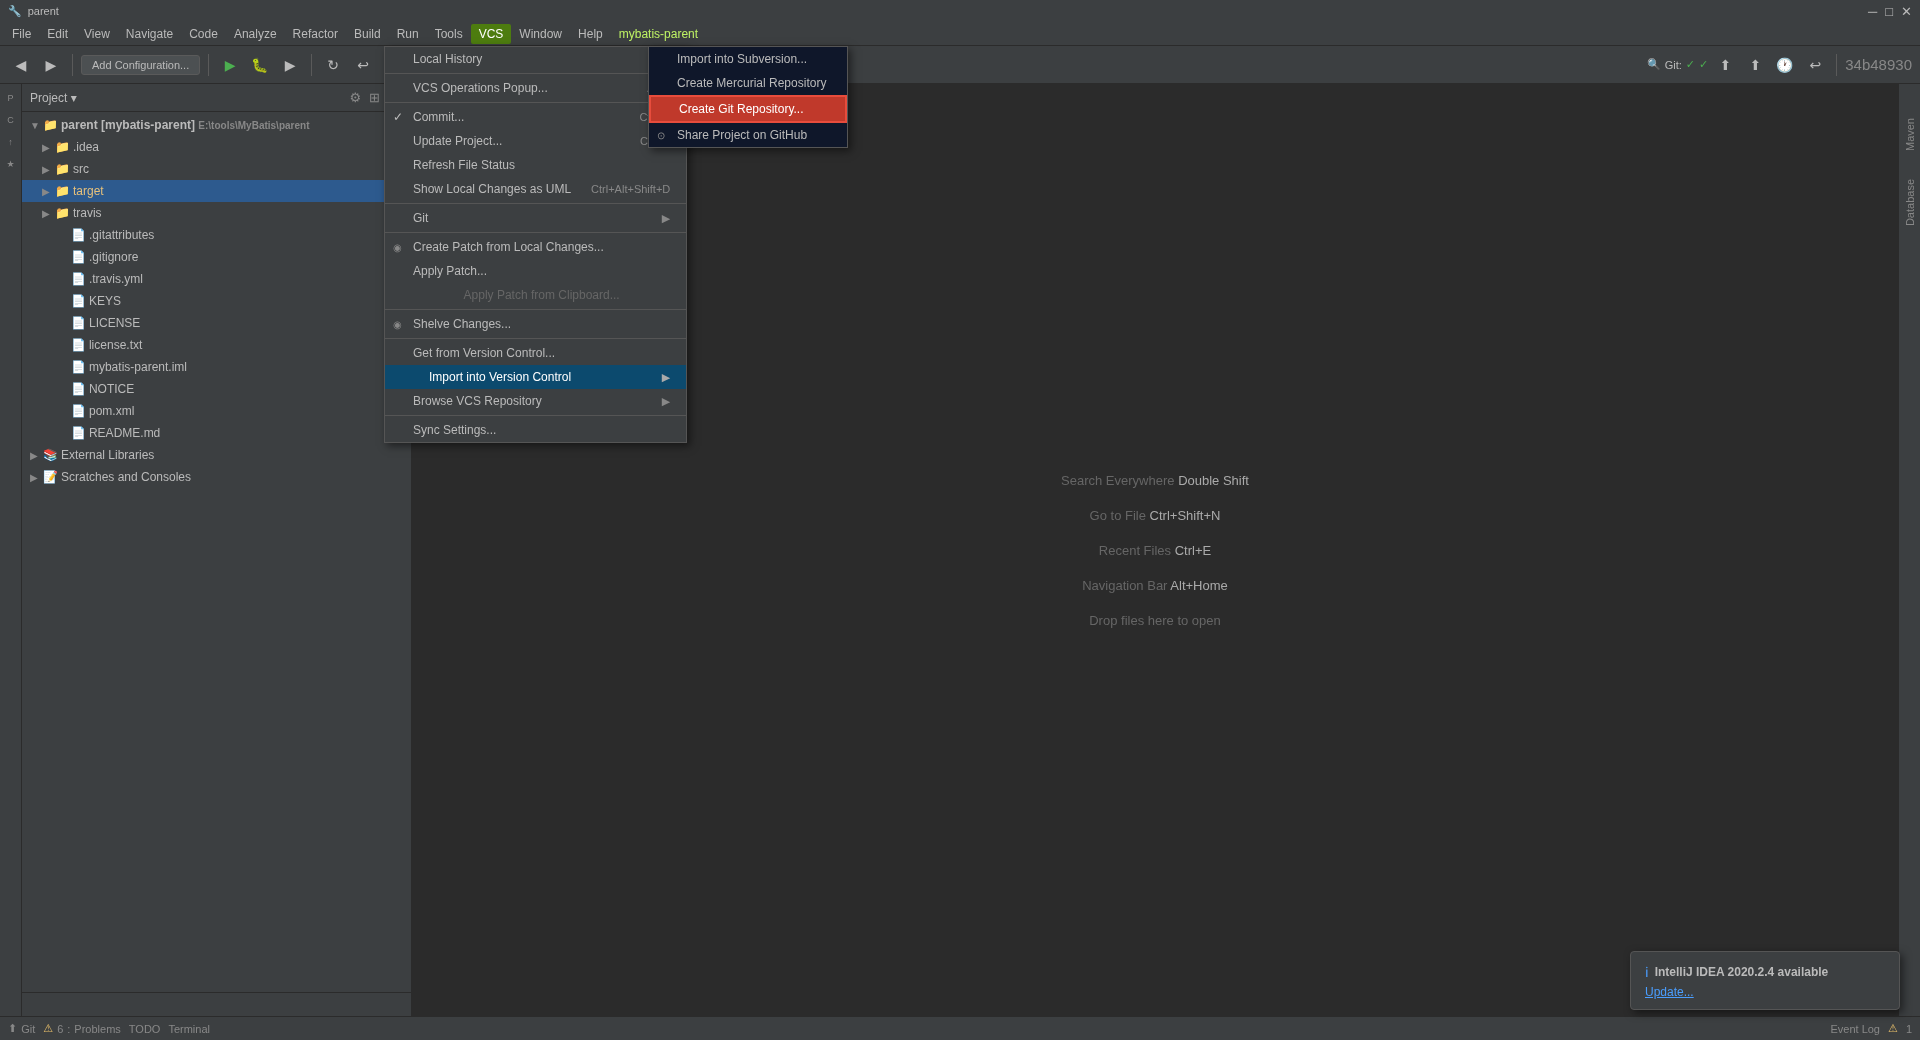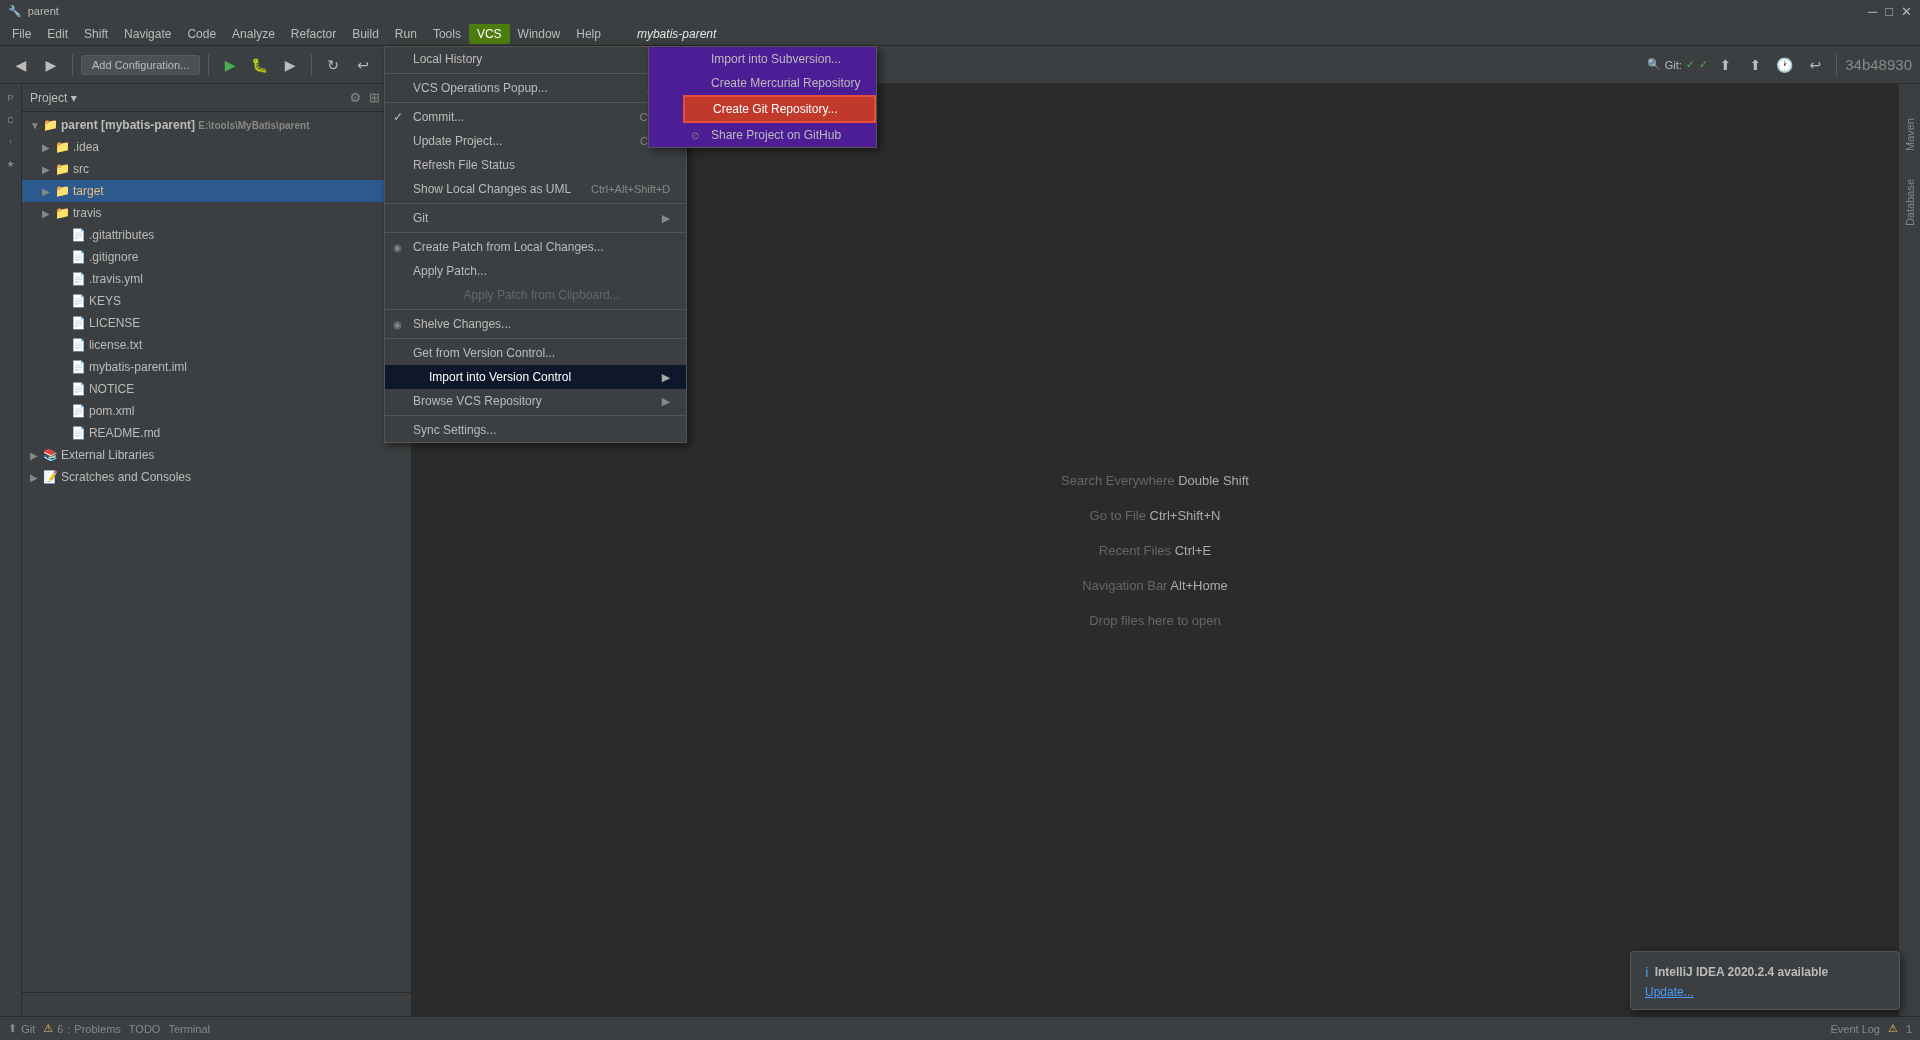--- a/index.html
+++ b/index.html
@@ -321,32 +321,32 @@
   <div class="title-controls">
     <span>─</span>
     <span>□</span>
     <span>✕</span>
   </div>
 </div>
 
 <div id="menu-bar">
   <div class="menu-item">File</div>
   <div class="menu-item">Edit</div>
-  <div class="menu-item">Shift</div>
+  <div class="menu-item">View</div>
   <div class="menu-item">Navigate</div>
   <div class="menu-item">Code</div>
   <div class="menu-item">Analyze</div>
   <div class="menu-item">Refactor</div>
   <div class="menu-item">Build</div>
   <div class="menu-item">Run</div>
   <div class="menu-item">Tools</div>
   <div class="menu-item vcs-active">VCS</div>
   <div class="menu-item">Window</div>
   <div class="menu-item">Help</div>
-  <div class="menu-item" style="margin-left:20px; color:#e5e5e5;font-style:italic;">mybatis-parent</div>
+  <div class="menu-item" style="color:#bef264;">mybatis-parent</div>
 </div>
 
 <div id="toolbar">
   <div class="toolbar-btn" title="Back">◀</div>
   <div class="toolbar-btn" title="Forward">▶</div>
   <div class="toolbar-separator"></div>
   <button id="add-config">Add Configuration...</button>
   <div class="toolbar-separator"></div>
   <div class="toolbar-btn" style="color:#4caf50;">▶</div>
   <div class="toolbar-btn" style="color:#6897bb;">🐛</div>
@@ -600,41 +600,41 @@
         <span style="position:absolute; left:8px; color:#888; font-size:10px;">◉</span>
         <span>Shelve Changes...</span>
       </div>
 
       <div class="dropdown-separator"></div>
 
       <div class="dropdown-item">
         <span>Get from Version Control...</span>
       </div>
 
-      <div class="dropdown-item highlighted has-submenu" style="background:#0f172a; color:white;padding-left:44px;">
+      <div class="dropdown-item highlighted has-submenu" style="background:#0c4a6e; color:white;padding-left:44px;">
         <span>Import into Version Control</span>
         <span class="arrow-right" style="color:#aaa;">▶</span>
       </div>
 
       <div class="dropdown-item has-submenu">
         <span>Browse VCS Repository</span>
         <span class="arrow-right">▶</span>
       </div>
 
       <div class="dropdown-separator"></div>
 
       <div class="dropdown-item">
         <span>Sync Settings...</span>
       </div>
 
     </div>
   </div>
 
   <div class="submenu-container">
-    <div style="background:#4c1d95; border:1px solid #555; min-width:200px; box-shadow:3px 3px 8px rgba(0,0,0,0.5);padding-left:34px;">
+    <div style="background:#0f172a; border:1px solid #555; min-width:200px; box-shadow:3px 3px 8px rgba(0,0,0,0.5);">
 
       <div class="dropdown-item">
         <span>Import into Subversion...</span>
       </div>
 
       <div class="dropdown-item">
         <span>Create Mercurial Repository</span>
       </div>
 
       <div class="dropdown-item" id="create-git-item" style="background:#c0392b; border:2px solid #e74c3c; color:white; margin:0; padding:5px 16px 5px 28px;">

